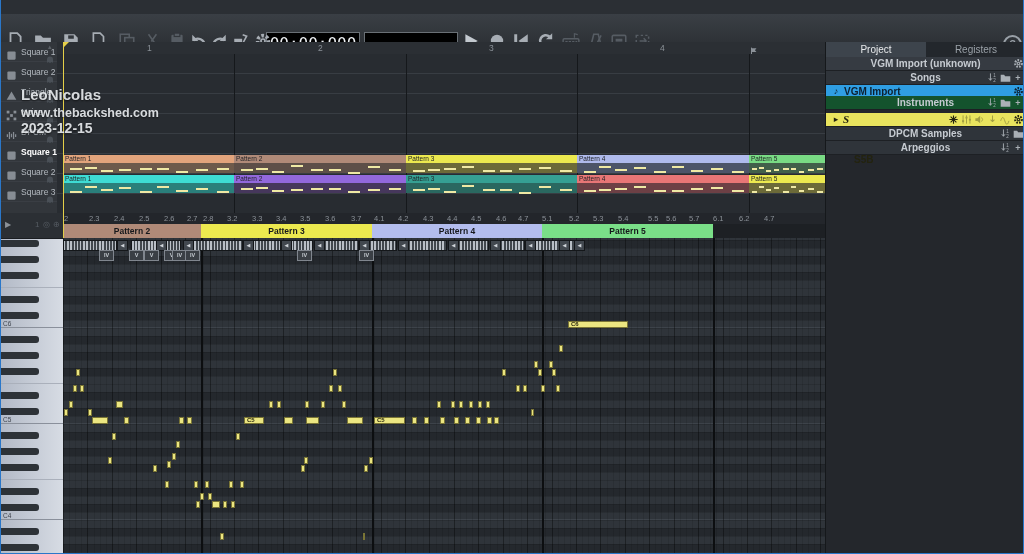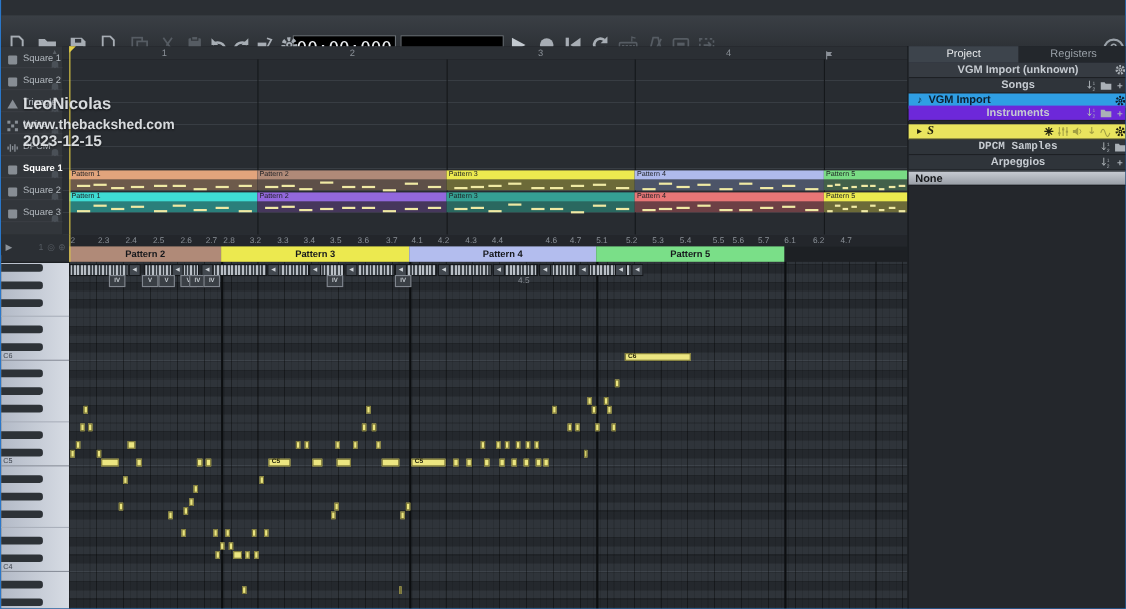--- a/index.html
+++ b/index.html
@@ -512,21 +512,21 @@
       <div class="rlab" style="left: 164px;">3.2</div>
       <div class="rlab" style="left: 189px;">3.3</div>
       <div class="rlab" style="left: 213px;">3.4</div>
       <div class="rlab" style="left: 237px;">3.5</div>
       <div class="rlab" style="left: 262px;">3.6</div>
       <div class="rlab" style="left: 288px;">3.7</div>
       <div class="rlab" style="left: 311px;">4.1</div>
       <div class="rlab" style="left: 335px;">4.2</div>
       <div class="rlab" style="left: 360px;">4.3</div>
       <div class="rlab" style="left: 384px;">4.4</div>
-      <div class="rlab" style="left: 408px; margin-top: 36px;">4.5</div>
+      <div class="rlab" style="left: 408px;">4.5</div>
       <div class="rlab" style="left: 433px;">4.6</div>
       <div class="rlab" style="left: 455px;">4.7</div>
       <div class="rlab" style="left: 479px;">5.1</div>
       <div class="rlab" style="left: 506px;">5.2</div>
       <div class="rlab" style="left: 530px;">5.3</div>
       <div class="rlab" style="left: 555px;">5.4</div>
       <div class="rlab" style="left: 585px;">5.5</div>
       <div class="rlab" style="left: 603px;">5.6</div>
       <div class="rlab" style="left: 626px;">5.7</div>
       <div class="rlab" style="left: 650px;">6.1</div>
@@ -573,21 +573,21 @@
           </svg></div>
       </div>
       <div class="rrow" style="top: 43px; background: rgb(47, 158, 227);">
         <div class="ricon" style="left: 4px; color: rgb(13, 32, 48); top: 0px;">♪</div>
         <div class="llbl" style="left: 18px; color: rgb(13, 32, 48);">VGM Import</div>
         <div class="ricon" style="left: 186px; color: rgb(13, 32, 48);"><svg viewBox="0 0 16 16">
             <circle cx="8" cy="8" r="4.8" fill="none" stroke="currentColor" stroke-width="3.2" stroke-dasharray="2.4 1.7"></circle>
             <circle cx="8" cy="8" r="1.8" fill="none" stroke="currentColor" stroke-width="1.5"></circle>
           </svg></div>
       </div>
-      <div class="rrow" style="top: 54px; background: #6d28d9;">
+      <div class="rrow" style="top: 54px; background: #14532d;">
         <div class="lbl">Instruments</div>
         <div class="ricon" style="left: 186px; font-weight: bold;">+</div>
         <div class="ricon" style="left: 173px;"><svg viewBox="0 0 16 16">
             <path d="M1 4h5l1.5 2H15v8H1z" fill="currentColor"></path>
           </svg></div>
         <div class="ricon" style="left: 160px;"><svg viewBox="0 0 16 16">
             <path d="M5 2v10M5 12 2.6 9M5 12l2.4-3" stroke="currentColor" fill="none" stroke-width="1.3"></path>
             <text x="9" y="7.5" font-size="6.5" fill="currentColor">1</text>
             <text x="9" y="15" font-size="6.5" fill="currentColor">2</text>
           </svg></div>
@@ -613,42 +613,39 @@
         <div class="ricon" style="left: 134px; color: rgb(35, 35, 15); opacity: 0.35;"><svg viewBox="0 0 16 16">
             <path d="M3 2v12M8 2v12M13 2v12" stroke="currentColor" stroke-width="1.4"></path>
             <rect x="1.5" y="9" width="3" height="2.6" fill="currentColor"></rect>
             <rect x="6.5" y="4" width="3" height="2.6" fill="currentColor"></rect>
             <rect x="11.5" y="7" width="3" height="2.6" fill="currentColor"></rect>
           </svg></div>
         <div class="ricon" style="left: 121px; color: rgb(35, 35, 15);"><svg viewBox="0 0 16 16">
             <path d="M8 2v12M2 8h12M3.8 3.8l8.4 8.4M12.2 3.8 3.8 12.2" stroke="currentColor" stroke-width="1.6"></path>
           </svg></div>
       </div>
-      <div class="rrow" style="top: 85px; background: rgb(47, 52, 58); font-family: Liberation Mono, monospace;">
+      <div class="rrow" style="top: 85px; background: rgb(47, 52, 58);">
         <div class="lbl">DPCM Samples</div>
         <div class="ricon" style="left: 186px;"><svg viewBox="0 0 16 16">
             <path d="M1 4h5l1.5 2H15v8H1z" fill="currentColor"></path>
           </svg></div>
         <div class="ricon" style="left: 173px;"><svg viewBox="0 0 16 16">
             <path d="M5 2v10M5 12 2.6 9M5 12l2.4-3" stroke="currentColor" fill="none" stroke-width="1.3"></path>
             <text x="9" y="7.5" font-size="6.5" fill="currentColor">1</text>
             <text x="9" y="15" font-size="6.5" fill="currentColor">2</text>
           </svg></div>
       </div>
       <div class="rrow" style="top: 99px; background: rgb(47, 52, 58);">
         <div class="lbl">Arpeggios</div>
         <div class="ricon" style="left: 186px; font-weight: bold;">+</div>
         <div class="ricon" style="left: 173px;"><svg viewBox="0 0 16 16">
             <path d="M5 2v10M5 12 2.6 9M5 12l2.4-3" stroke="currentColor" fill="none" stroke-width="1.3"></path>
             <text x="9" y="7.5" font-size="6.5" fill="currentColor">1</text>
             <text x="9" y="15" font-size="6.5" fill="currentColor">2</text>
           </svg></div>
-      </div>
-      <div class="rrow" style="top: 113px; background: linear-gradient(rgb(199, 203, 210), rgb(152, 158, 166)); border-top: 1px solid rgb(85, 91, 98);">
-        <div class="llbl" style="left: 6px; color: rgb(23, 25, 28);">None</div>
       </div>
     </div>
 
   <div id="wm1" class="wm">LeoNicolas</div>
   <div id="wm2" class="wm">www.thebackshed.com</div>
   <div id="wm3" class="wm">2023-12-15</div>
 <div class="stripe" style="left: 62px; width: 52px; position: absolute;"></div>
     <div class="stripe" style="left: 130px; width: 24px; position: absolute;"></div>
     <div class="stripe" style="left: 158px; width: 20px; position: absolute;"></div>
     <div class="stripe" style="left: 186px; width: 54px; position: absolute;"></div>

